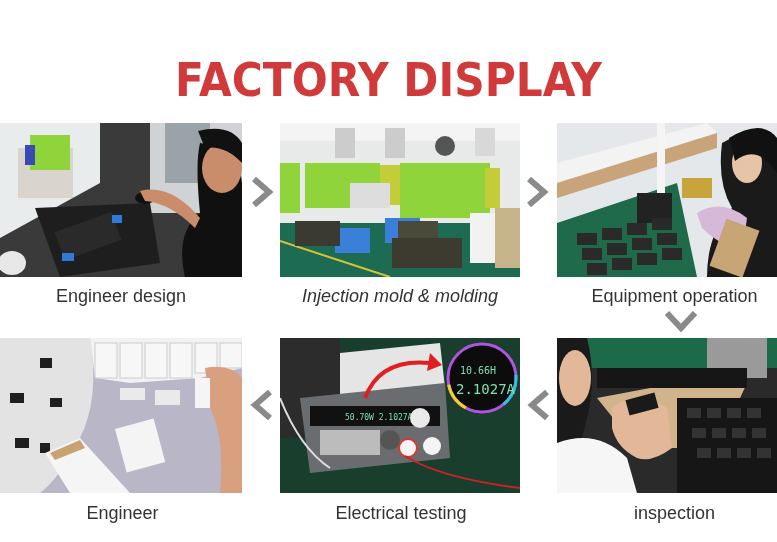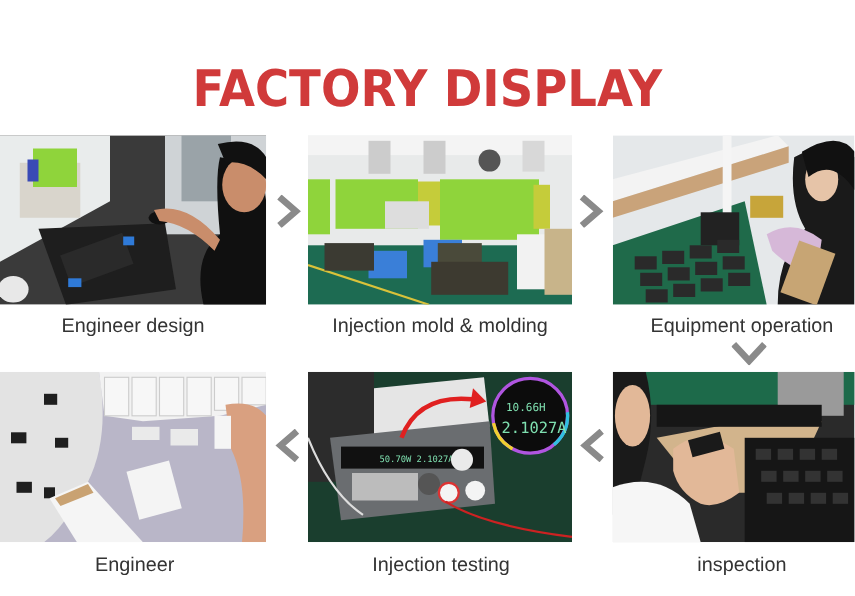--- a/index.html
+++ b/index.html
@@ -108,21 +108,21 @@
     <rect x="125" y="55" width="30" height="20" fill="#c7a53a"></rect>
     <path d="M165,20 Q200,0 220,20 L220,154 L150,154 Q150,110 175,85 Q160,60 165,20Z" fill="#1a1a1a"></path>
     <ellipse cx="190" cy="40" rx="15" ry="20" fill="#e6c4a8"></ellipse>
     <path d="M172,15 Q205,-5 220,15 L220,50 Q200,20 178,38Z" fill="#111"></path>
     <path d="M140,90 Q165,75 190,95 L185,130 Q160,120 145,105Z" fill="#d6b8d8"></path>
     <rect x="160" y="100" width="35" height="50" fill="#c7a574" transform="rotate(20 177 125)"></rect>
   </svg>
 </div>
 
 <div class="label" style="left:0;top:285px;width:242px;">Engineer design</div>
-<div class="label" style="left:280px;top:285px;width:240px;">Injection mold &amp; molding</div>
+<div class="label" style="left:280px;top:285px;width:240px;font-style:italic;">Injection mold &amp; molding</div>
 <div class="label" style="left:557px;top:285px;width:235px;">Equipment operation</div>
 
 <div class="chev" style="left:665px;top:310px;">
   <svg width="32" height="22" viewBox="0 0 32 22">
       <polyline points="2,3 16,18 30,3" fill="none" stroke="#8a8a8a" stroke-width="6"></polyline>
     </svg>
 </div>
 
 <div class="tile" style="left:0;top:338px;width:242px;height:155px;">
   <svg viewBox="0 0 242 155" preserveAspectRatio="none">
@@ -217,14 +217,14 @@
     </g>
     <path d="M0,0 L30,0 Q40,40 30,80 L20,120 L0,130Z" fill="#1a1a1a"></path>
     <ellipse cx="18" cy="40" rx="16" ry="28" fill="#e2b898"></ellipse>
     <path d="M0,105 Q40,90 70,120 L80,155 L0,155Z" fill="#f6f6f6"></path>
     <path d="M55,70 Q80,50 110,70 L115,110 Q95,125 80,120 Q60,110 55,90Z" fill="#e2b898"></path>
     <rect x="70" y="58" width="30" height="16" fill="#1a1a1a" transform="rotate(-15 85 66)"></rect>
   </svg>
 </div>
 
 <div class="label" style="left:0;top:502px;width:245px;">Engineer</div>
-<div class="label" style="left:280px;top:502px;width:242px;">Injection testing</div>
+<div class="label" style="left:280px;top:502px;width:242px;">Electrical testing</div>
 <div class="label" style="left:557px;top:502px;width:235px;">inspection</div>
 
 </body></html>

